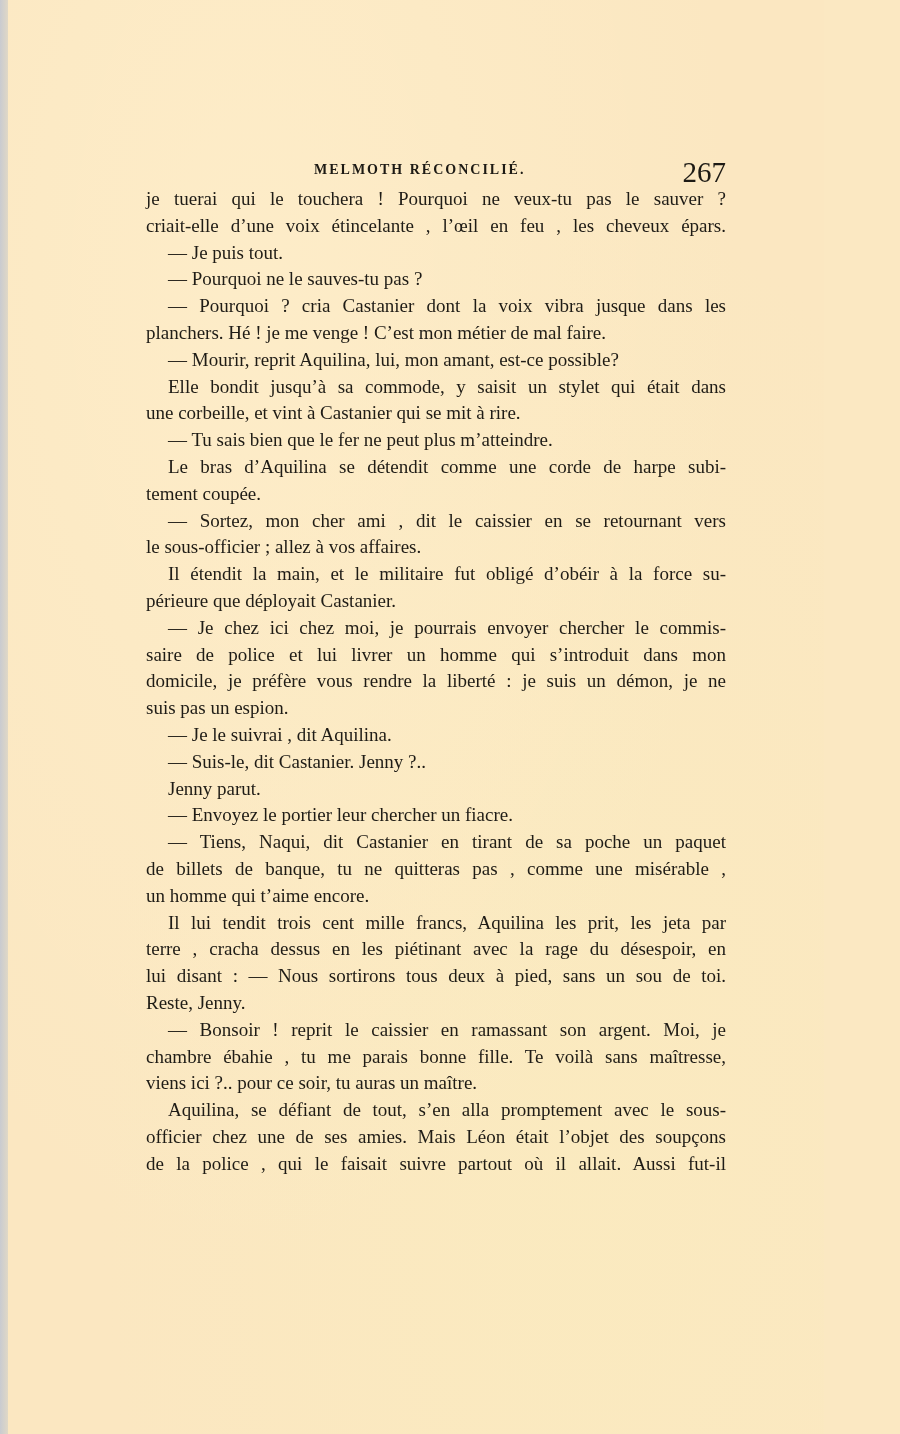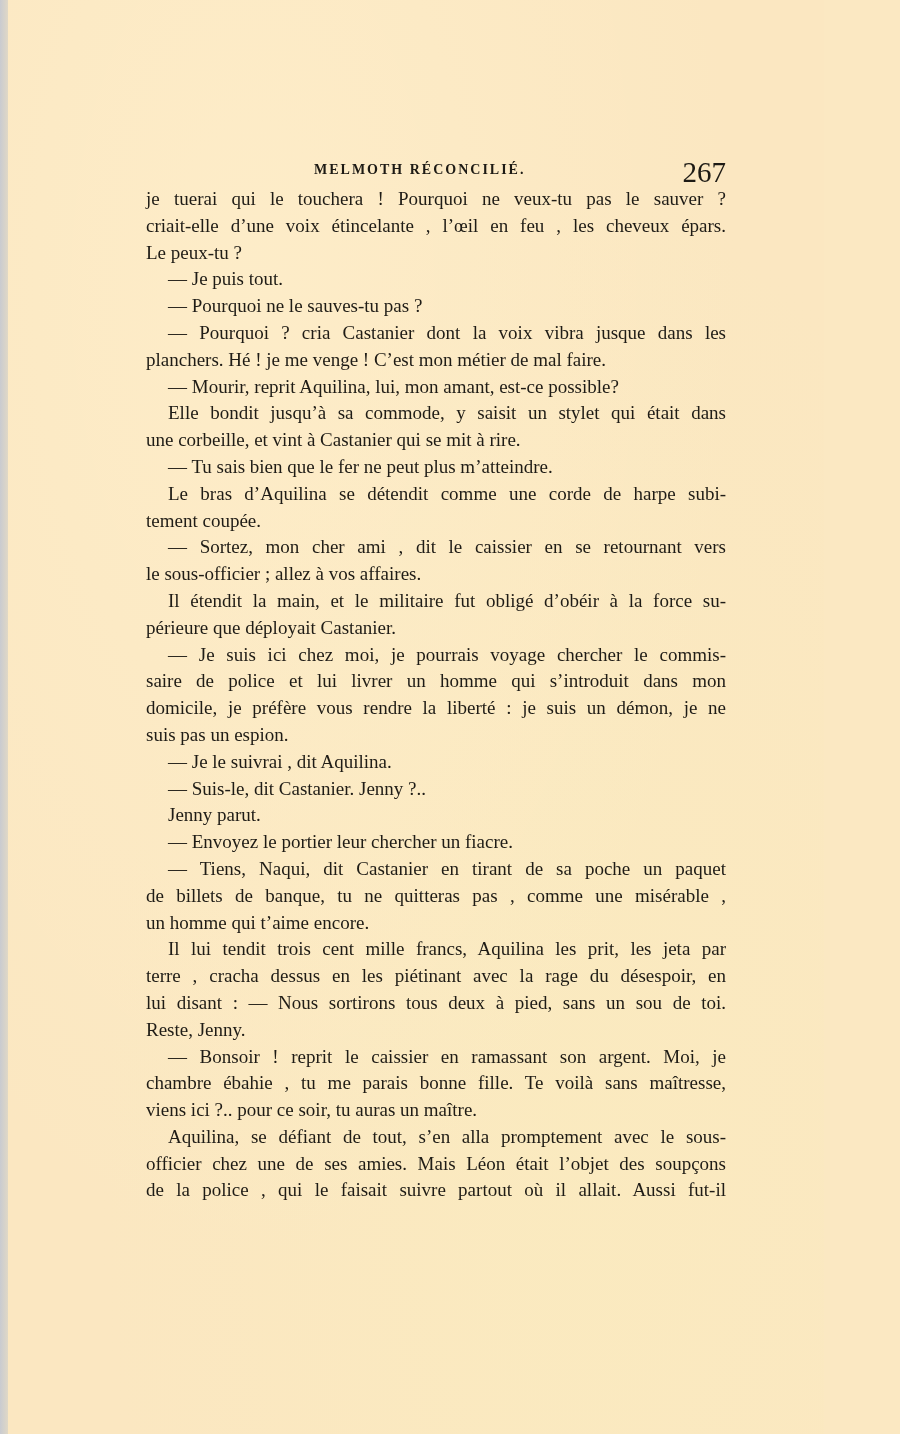--- a/index.html
+++ b/index.html
@@ -84,36 +84,35 @@
 
 <div class="page">
   <div class="running-head">
     <span class="running-title">Melmoth réconcilié.</span>
     <span class="page-number">267</span>
   </div>
 
   <div class="text-block" id="text-block">
       <span class="line">je tuerai qui le touchera ! Pourquoi ne veux-tu pas le sauver ?</span>
       <span class="line">criait-elle d’une voix étincelante , l’œil en feu , les cheveux épars.</span>
-      <span class="line last">Le peux-tu ?</span>
       <span class="line indent last">— Je puis tout.</span>
       <span class="line indent last">— Pourquoi ne le sauves-tu pas ?</span>
       <span class="line indent">— Pourquoi ? cria Castanier dont la voix vibra jusque dans les</span>
       <span class="line last">planchers. Hé ! je me venge ! C’est mon métier de mal faire.</span>
       <span class="line indent last">— Mourir, reprit Aquilina, lui, mon amant, est-ce possible?</span>
       <span class="line indent">Elle bondit jusqu’à sa commode, y saisit un stylet qui était dans</span>
       <span class="line last">une corbeille, et vint à Castanier qui se mit à rire.</span>
       <span class="line indent last">— Tu sais bien que le fer ne peut plus m’atteindre.</span>
       <span class="line indent">Le bras d’Aquilina se détendit comme une corde de harpe subi-</span>
       <span class="line last">tement coupée.</span>
       <span class="line indent">— Sortez, mon cher ami , dit le caissier en se retournant vers</span>
       <span class="line last">le sous-officier ; allez à vos affaires.</span>
       <span class="line indent">Il étendit la main, et le militaire fut obligé d’obéir à la force su-</span>
       <span class="line last">périeure que déployait Castanier.</span>
-      <span class="line indent">— Je suis ici chez moi, je pourrais voyage chercher le commis-</span>
+      <span class="line indent">— Je chez ici chez moi, je pourrais envoyer chercher le commis-</span>
       <span class="line">saire de police et lui livrer un homme qui s’introduit dans mon</span>
       <span class="line">domicile, je préfère vous rendre la liberté : je suis un démon, je ne</span>
       <span class="line last">suis pas un espion.</span>
       <span class="line indent last">— Je le suivrai , dit Aquilina.</span>
       <span class="line indent last">— Suis-le, dit Castanier. Jenny ?..</span>
       <span class="line indent last">Jenny parut.</span>
       <span class="line indent last">— Envoyez le portier leur chercher un fiacre.</span>
       <span class="line indent">— Tiens, Naqui, dit Castanier en tirant de sa poche un paquet</span>
       <span class="line">de billets de banque, tu ne quitteras pas , comme une misérable ,</span>
       <span class="line last">un homme qui t’aime encore.</span>

